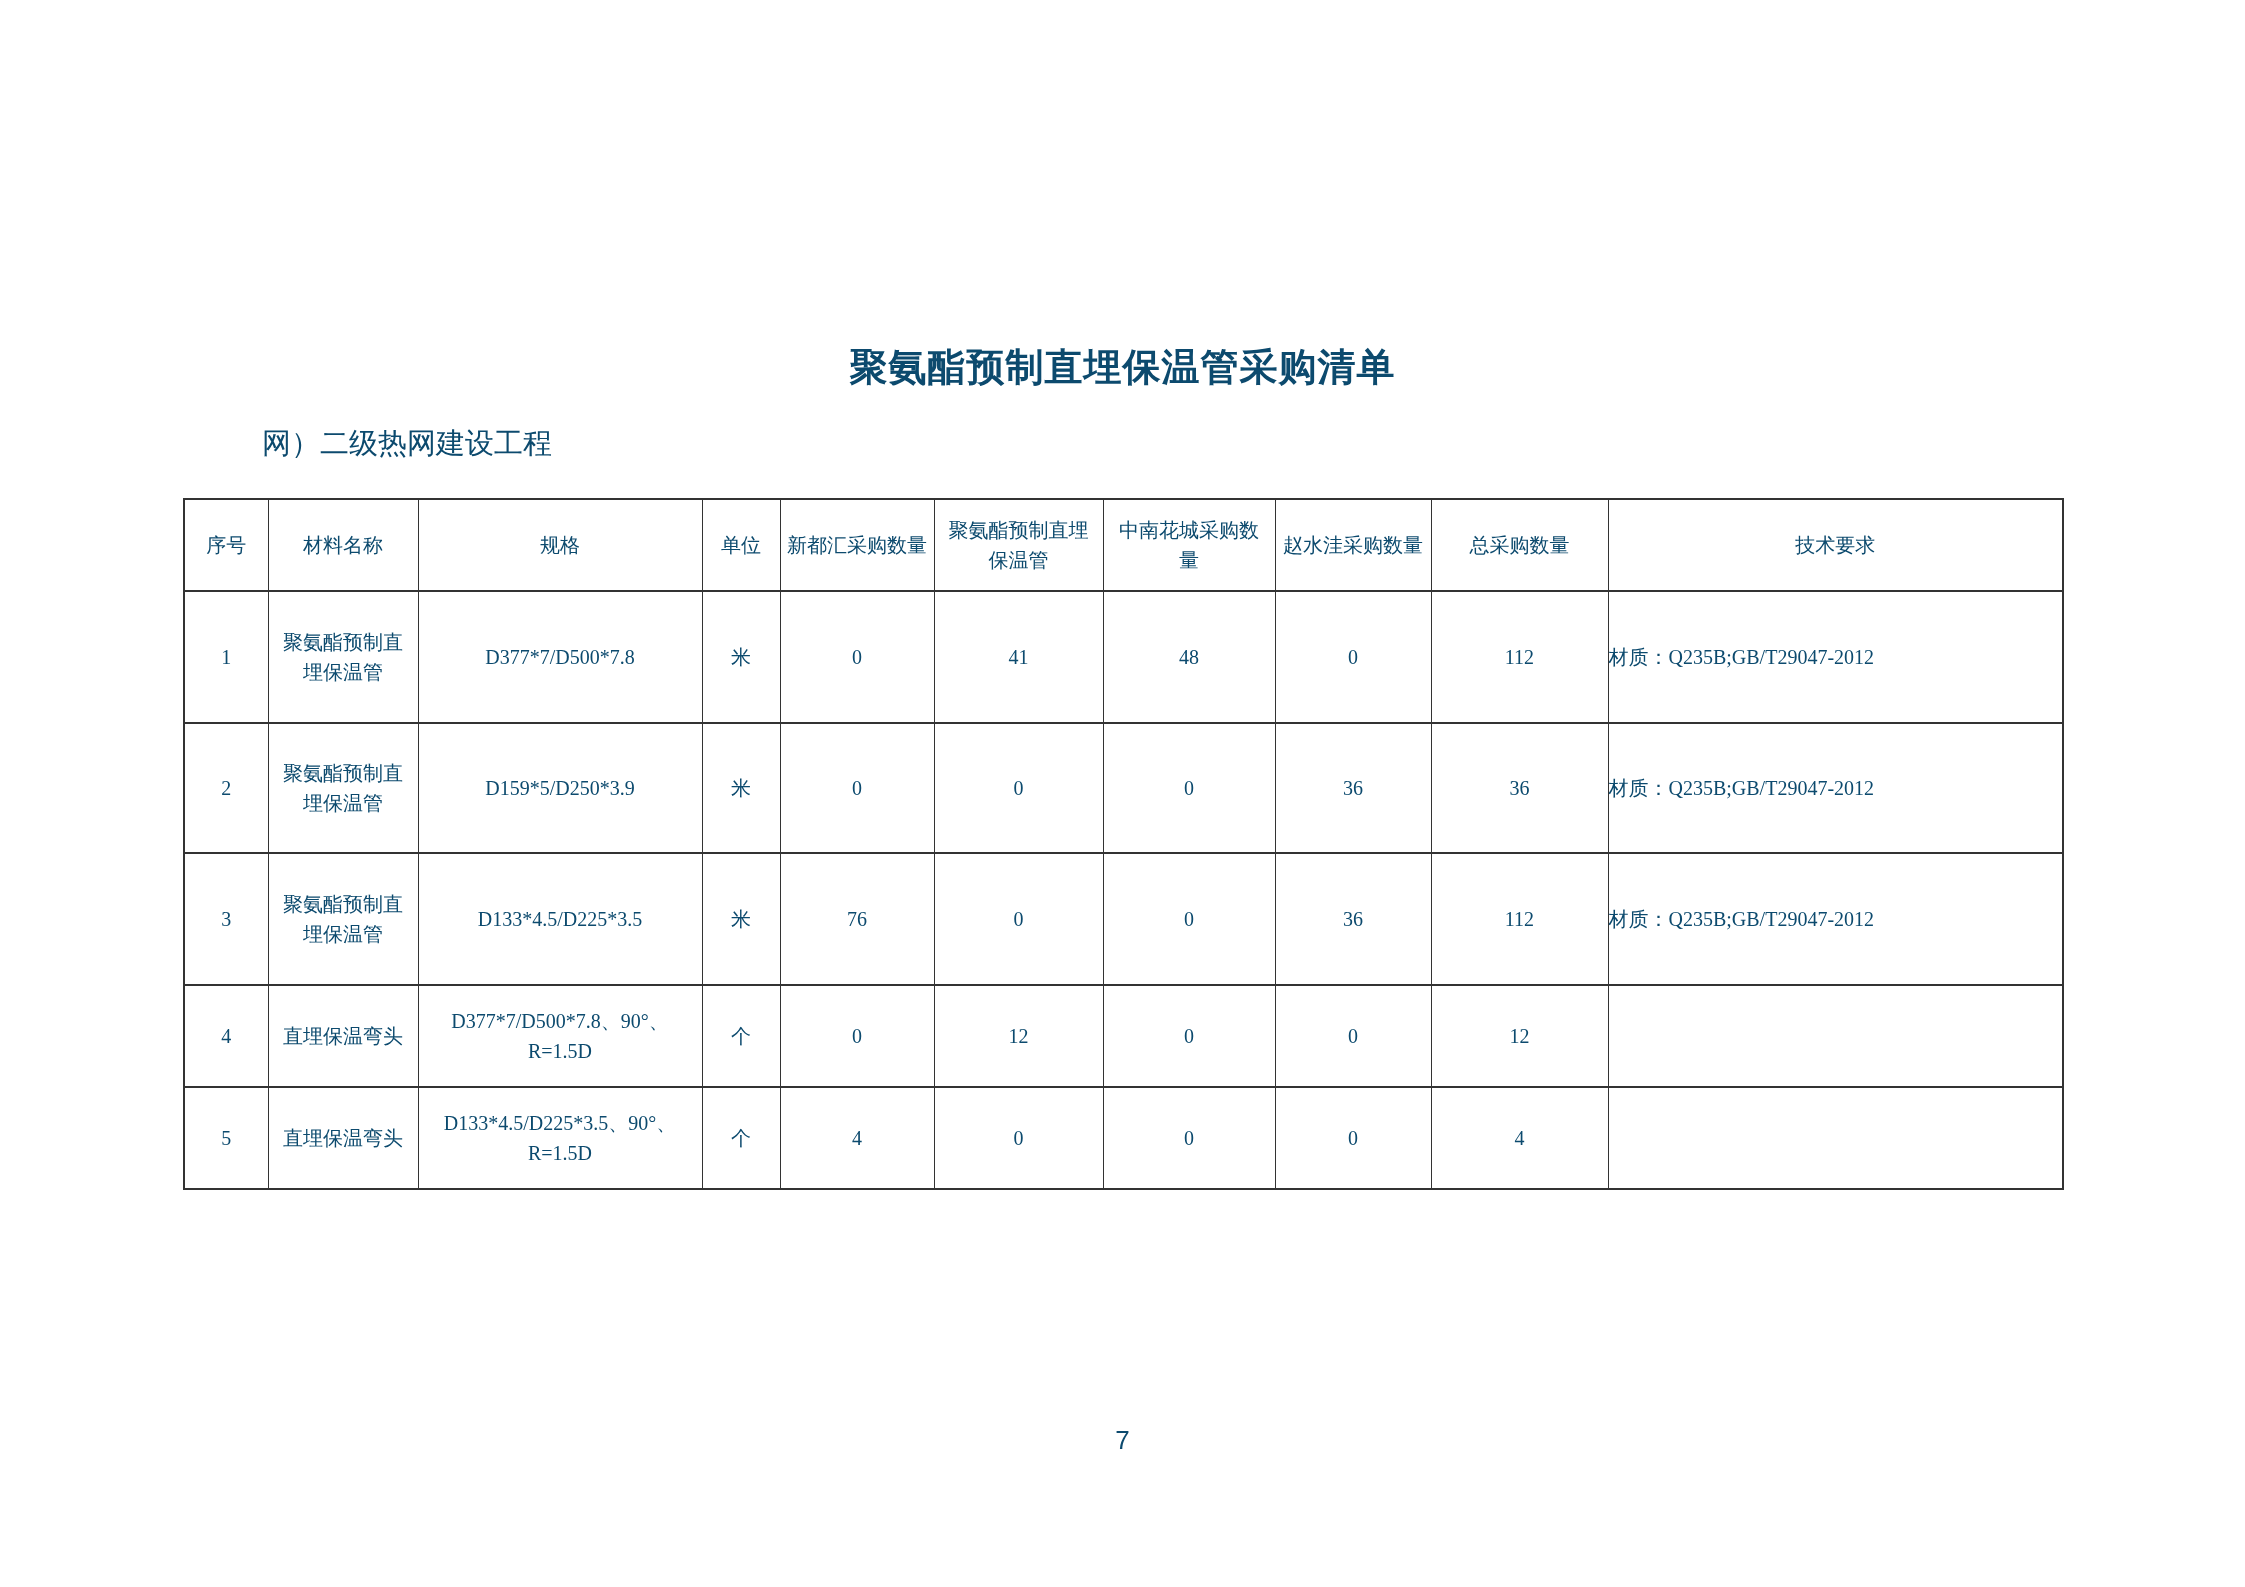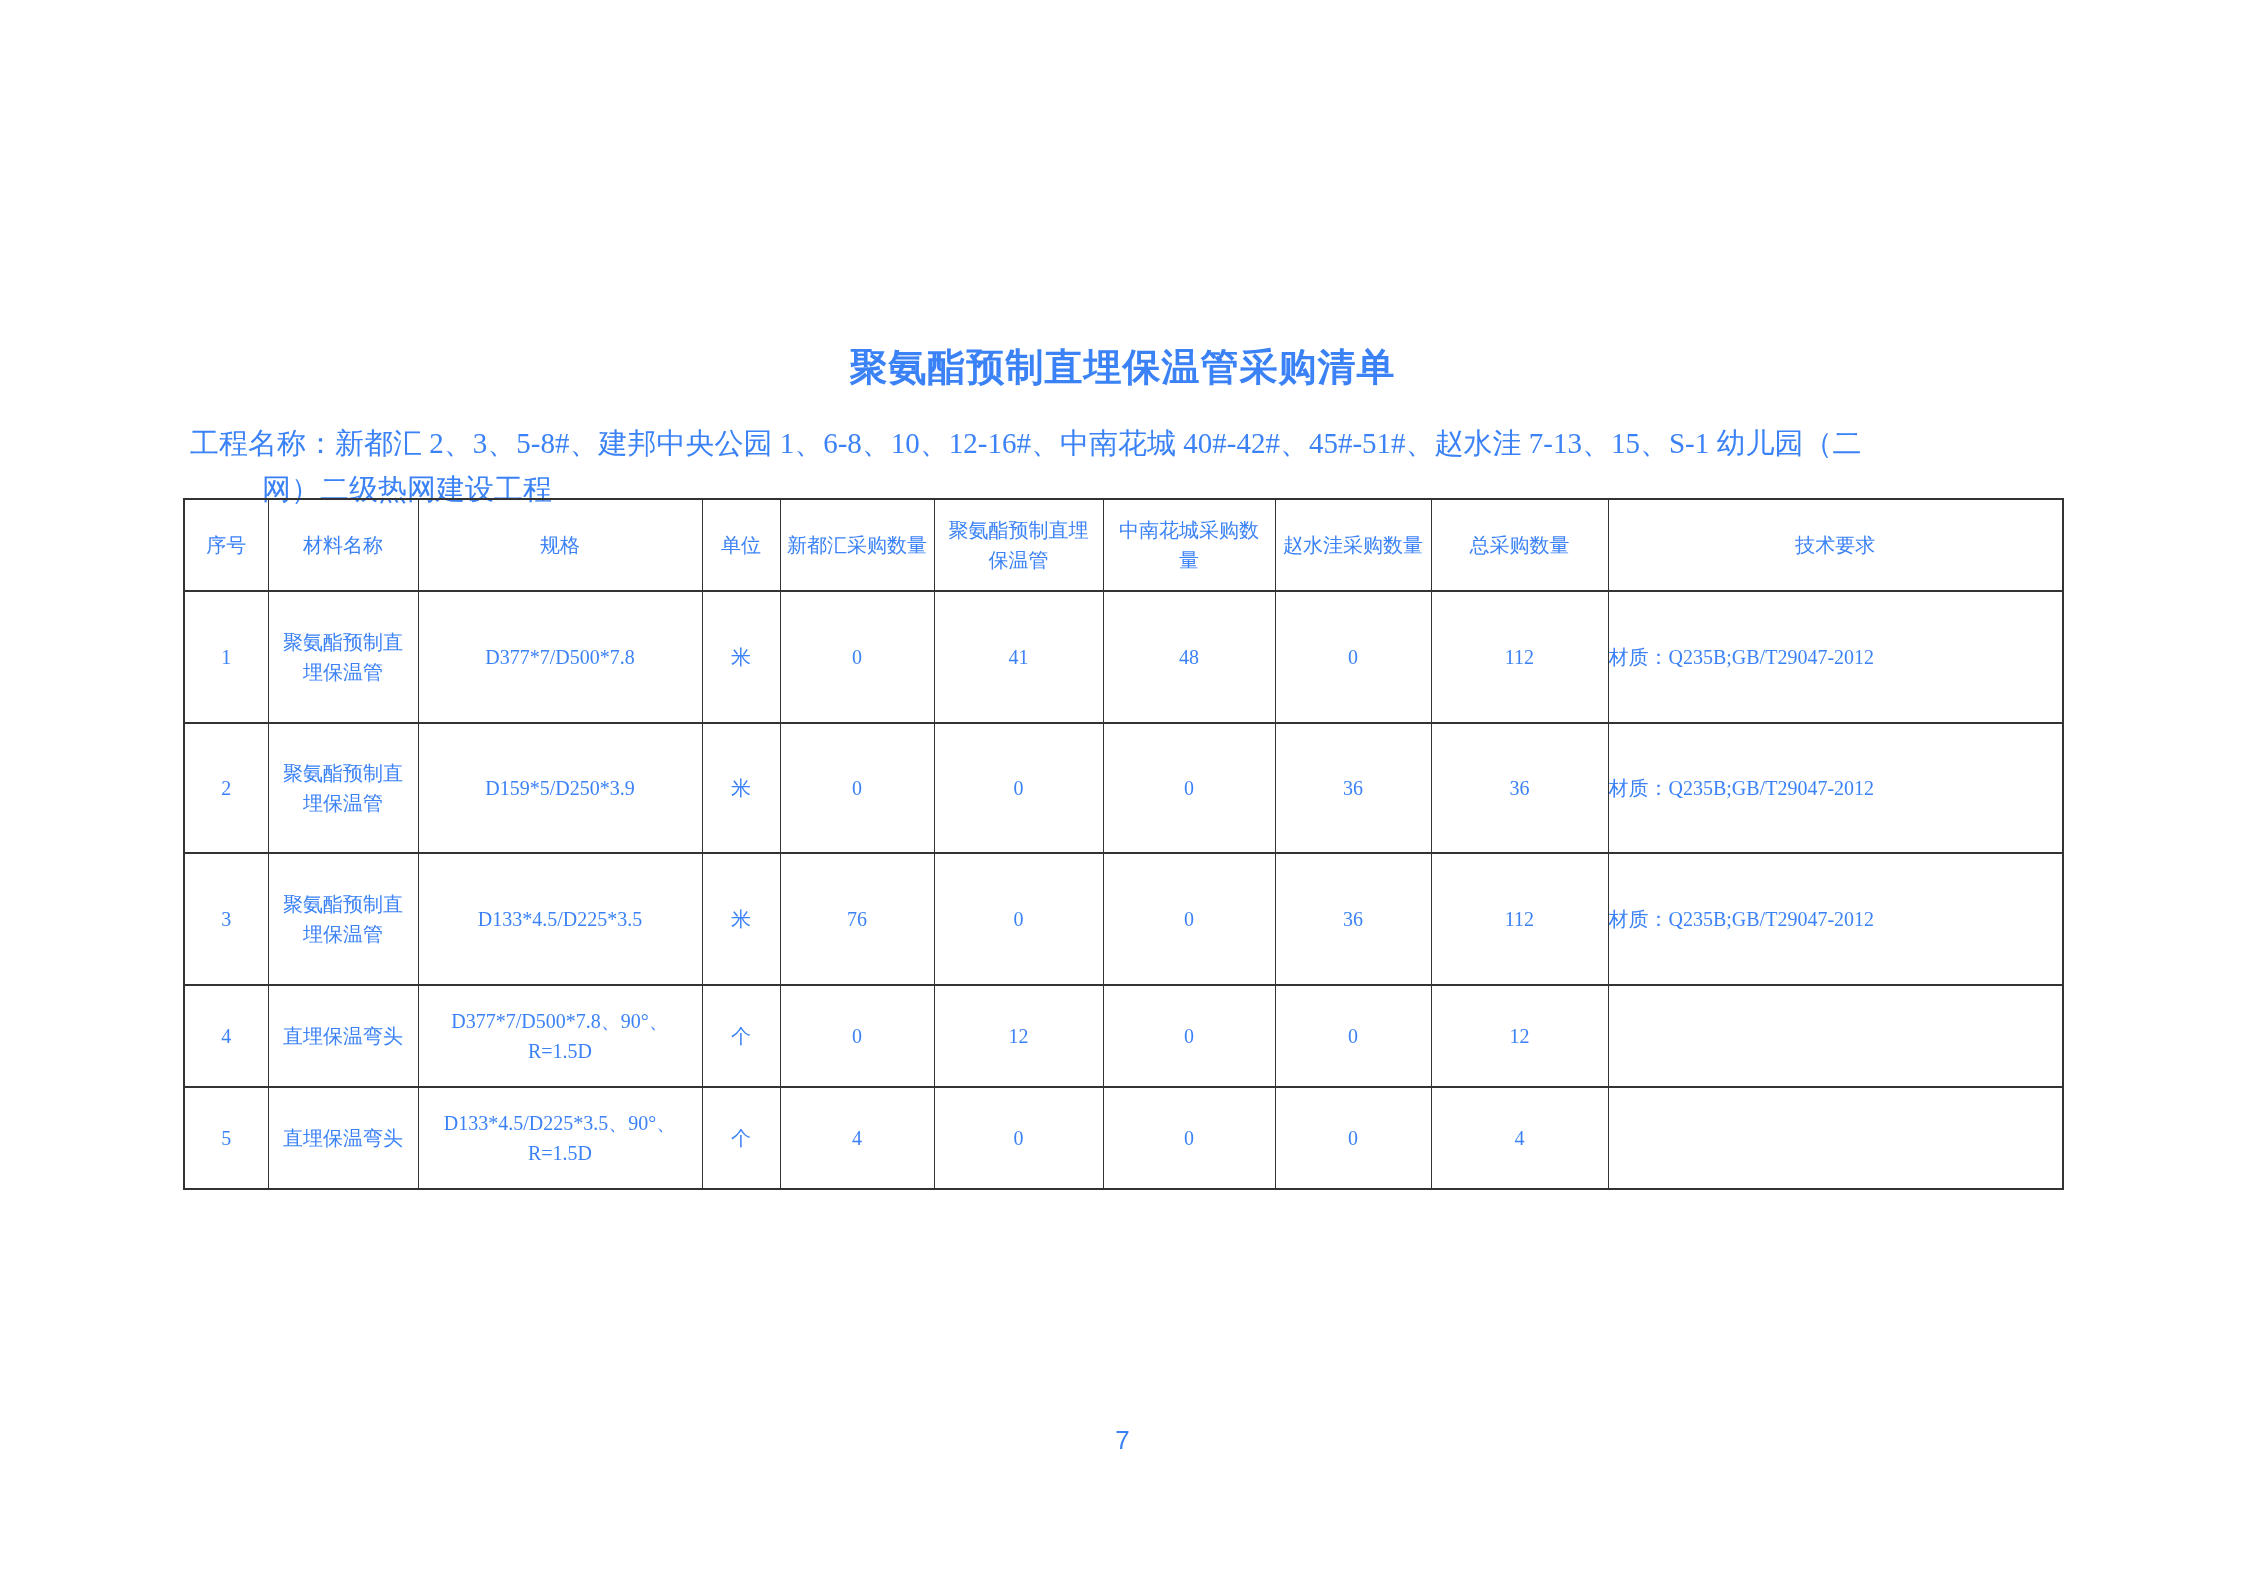--- a/index.html
+++ b/index.html
@@ -1,21 +1,21 @@
 <!DOCTYPE html>
 <html><head>
 <meta charset="utf-8">
 <style>
   html,body{margin:0;padding:0;background:#e8e8e8;}
   .page{
     position:relative;
     width:2245px;height:1587px;
     background:#ffffff;
     font-family:"Liberation Serif","DejaVu Serif",serif;
-    color:#3b82f6;
+    color:#0c4a6e;
     overflow:hidden;
   }
   .title{
     position:absolute;
     top:342px;left:0;width:2245px;
     margin:0;
     text-align:center;
     font-size:38px;
     font-weight:bold;
     font-family:"Liberation Sans","DejaVu Sans",sans-serif;
@@ -65,21 +65,20 @@
   }
 </style>
 </head>
 <body>
 
 <div class="page">
 
   <h1 class="title">聚氨酯预制直埋保温管采购清单</h1>
 
   <div class="project">
-    <div class="line1">工程名称：新都汇 2、3、5-8#、建邦中央公园 1、6-8、10、12-16#、中南花城 40#-42#、45#-51#、赵水洼 7-13、15、S-1 幼儿园（二</div>
     <div class="line2">网）二级热网建设工程</div>
   </div>
 
   <table class="doc-table">
     <colgroup>
       <col style="width:84px">
       <col style="width:150px">
       <col style="width:284px">
       <col style="width:78px">
       <col style="width:154px">

